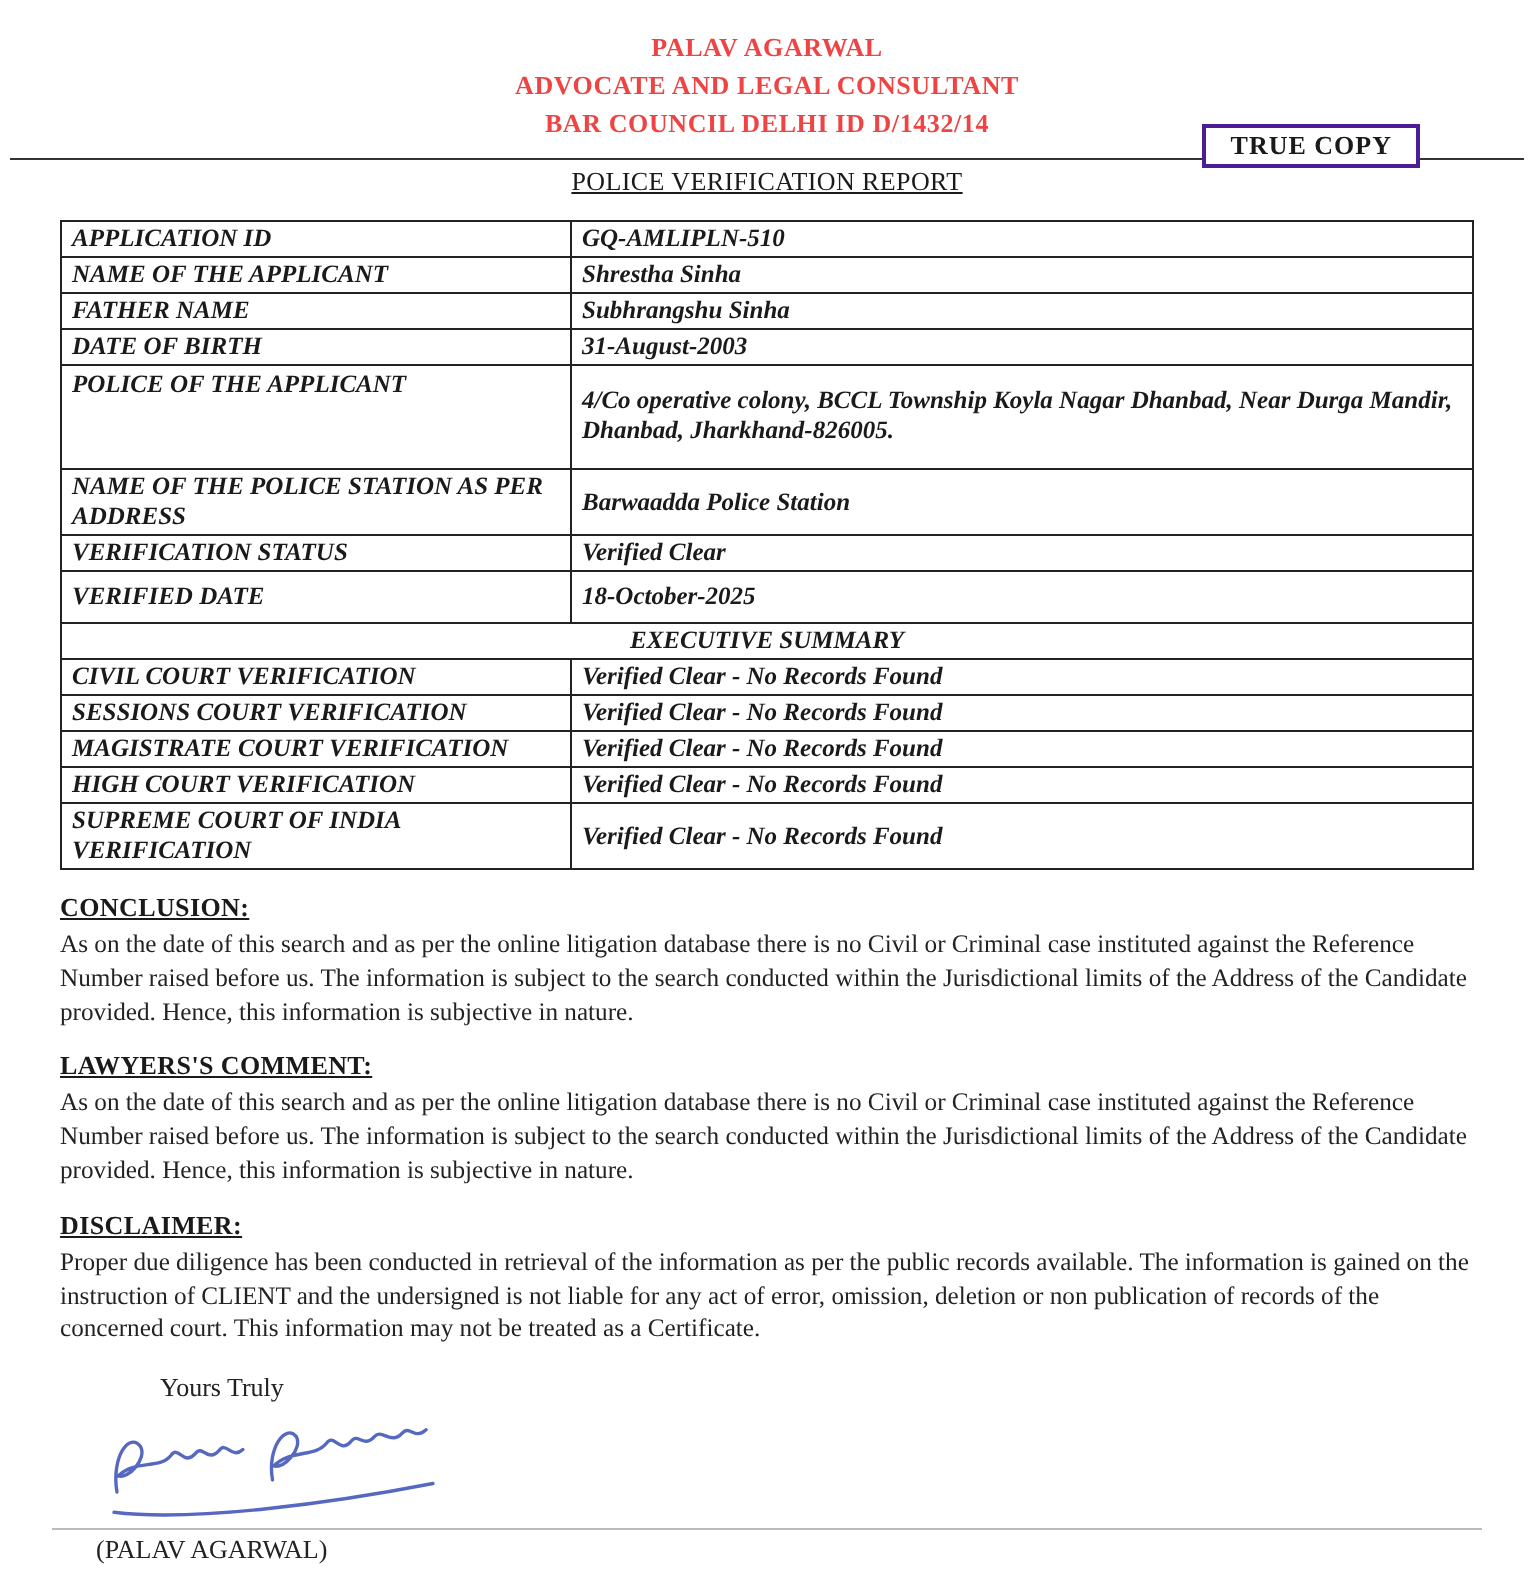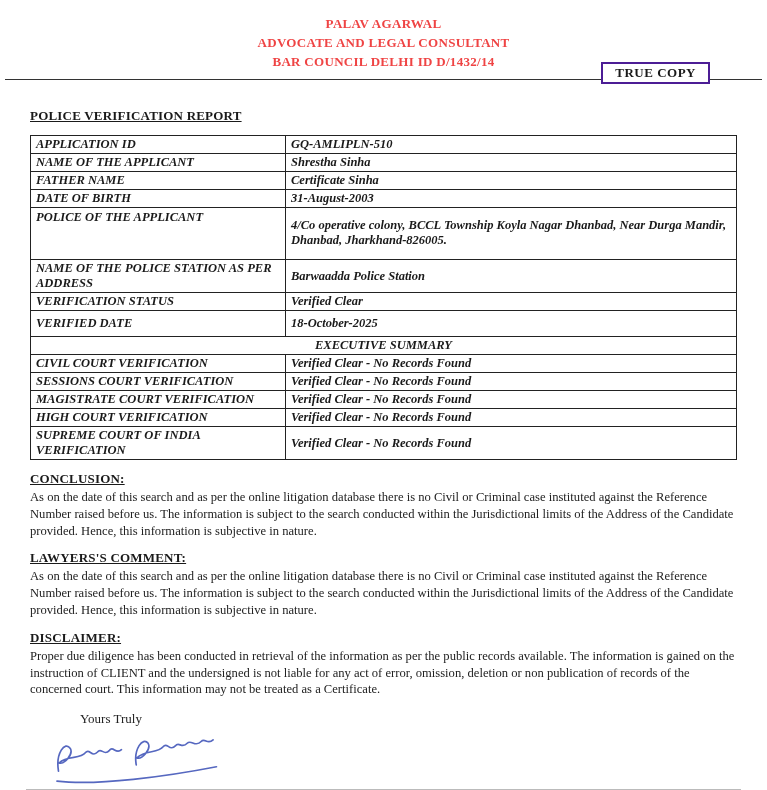--- a/index.html
+++ b/index.html
@@ -23,22 +23,22 @@
     background:#fff;
     margin-top:48px;
   }
   .head-rule {
     margin:8px -25px 0 -25px;
     border-top:1.4px solid #333;
   }
 
   
   .report-title {
-    font-weight:bold; font-size:13px;
-    text-decoration:underline; margin-top:28px; letter-spacing:0.2px;
+    text-align:center; font-weight:normal; font-size:13px;
+    text-decoration:underline; margin-top:3px; letter-spacing:0.2px;
   }
 
   
   table.report { width:100%; border-collapse:collapse; margin-top:11px;font-style:italic; }
   table.report td {
     border:1px solid #222;
     font-size:12.5px; font-weight:bold;
     padding:1px 5px; vertical-align:middle; color:#1a1a1a;
   }
   td.lbl { width:255px; }
@@ -92,21 +92,21 @@
         <tr>
       <td class="lbl">APPLICATION ID</td>
       <td class="val">GQ-AMLIPLN-510</td>
     </tr>
     <tr>
       <td class="lbl">NAME OF THE APPLICANT</td>
       <td class="val">Shrestha Sinha</td>
     </tr>
     <tr>
       <td class="lbl">FATHER NAME</td>
-      <td class="val">Certificate Sinha</td>
+      <td class="val">Subhrangshu Sinha</td>
     </tr>
     <tr>
       <td class="lbl">DATE OF BIRTH</td>
       <td class="val">31-August-2003</td>
     </tr>
     <tr class="row-address">
       <td class="lbl">POLICE OF THE APPLICANT</td>
       <td class="val">4/Co operative colony, BCCL Township Koyla Nagar Dhanbad, Near Durga Mandir, Dhanbad, Jharkhand-826005.</td>
     </tr>
     <tr class="row-station">

